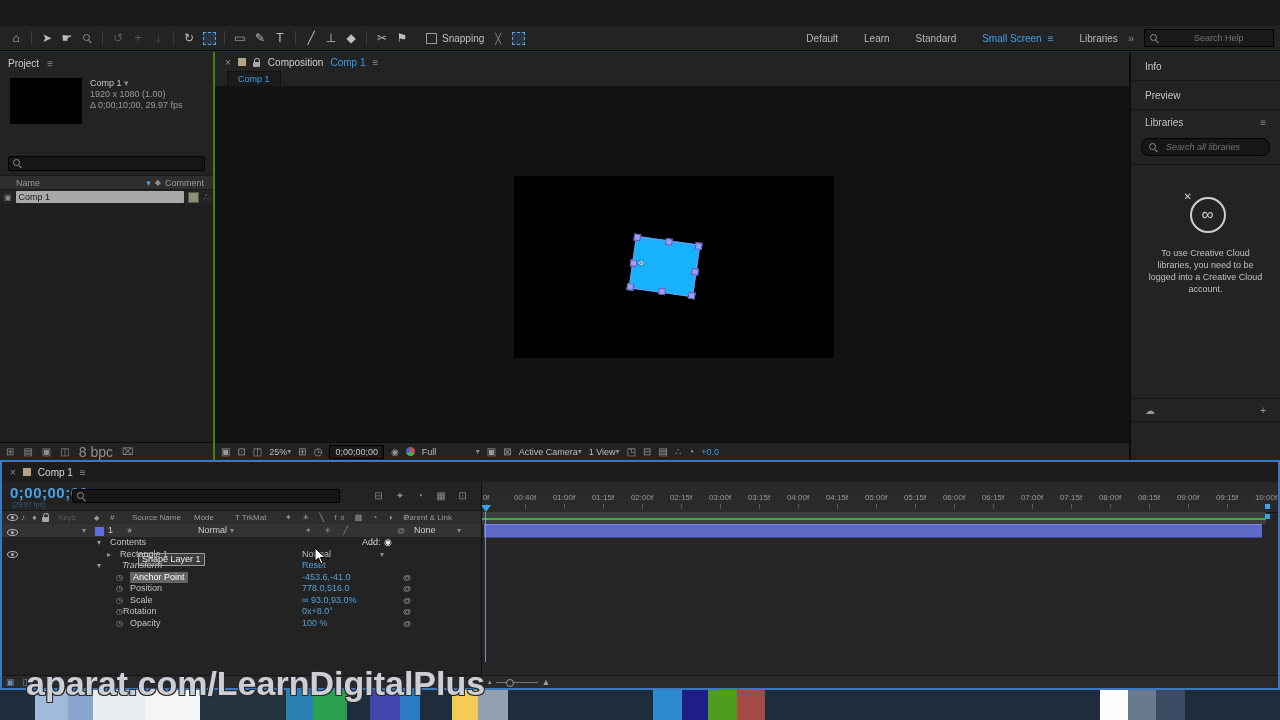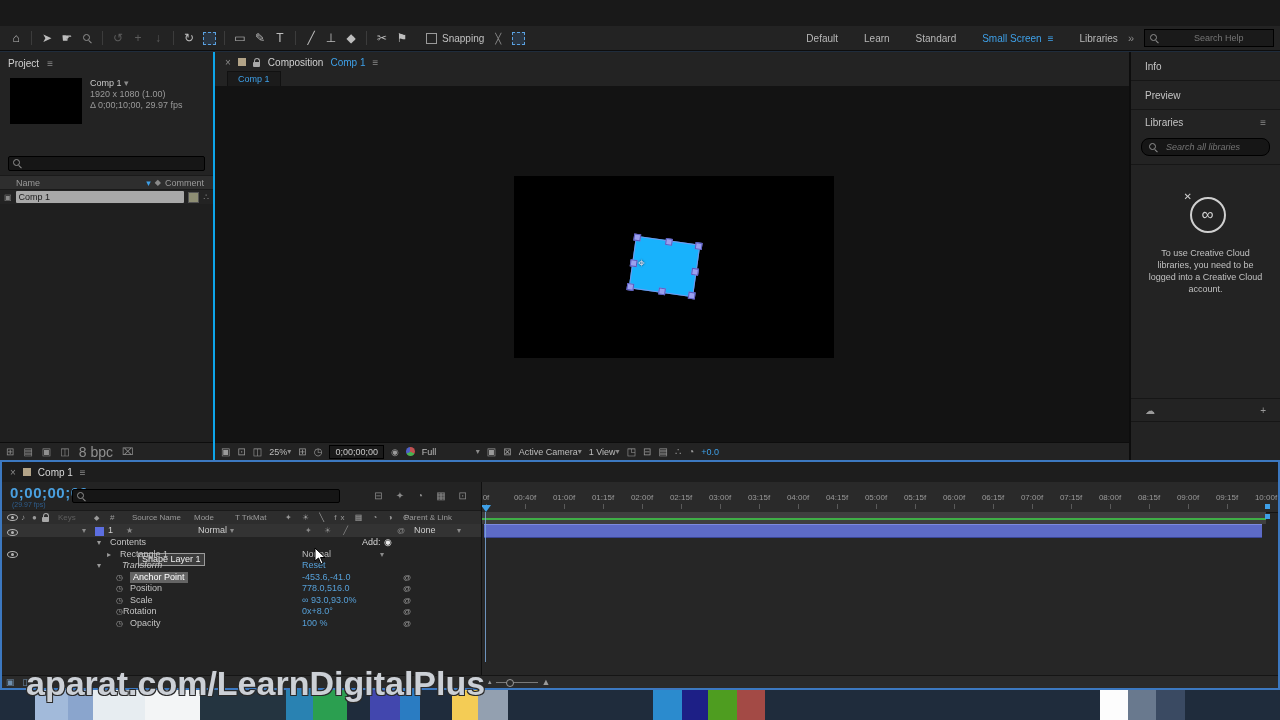--- a/index.html
+++ b/index.html
@@ -31,21 +31,21 @@
   .eye{position:relative;width:11px;height:7px;display:inline-block;}
   .eye::before{content:"";position:absolute;left:0;top:0;right:0;bottom:0;border:1px solid #b5b5b5;border-radius:50%;}
   .eye::after{content:"";position:absolute;left:4px;top:2px;width:3px;height:3px;background:#b5b5b5;border-radius:50%;}
   .rgb{width:9px;height:9px;border-radius:50%;display:inline-block;
        background:conic-gradient(#c05050 0 33%,#4ab050 33% 66%,#5060c8 66% 100%);}
   
   .main{position:absolute;top:52px;left:0;width:1280px;height:408px;display:flex;}
   .panel{background:#232323;position:relative;box-sizing:border-box;}
   .ptitle{font-size:10px;color:#d0d0d0;}
   
-  .project{width:215px;border-right:2px solid #0ea5e9;display:flex;flex-direction:column;}
+  .project{width:215px;border-right:2px solid #4d7c0f;display:flex;flex-direction:column;}
   .proj-head{height:18px;display:flex;align-items:center;gap:8px;padding:2px 8px 0;}
   .proj-info{display:flex;gap:8px;padding:6px 10px;}
   .thumb{width:72px;height:46px;background:#000;flex:none;}
   .cinfo{font-size:9px;color:#9a9a9a;line-height:11px;}
   .cinfo .cname{color:#c8c8c8;}
   .proj-search{margin:26px 8px 4px;background:#161616;border:1px solid #000;height:13px;display:flex;align-items:center;padding:0 4px;gap:4px;border-radius:2px;}
   .proj-cols{height:13px;background:#2e2e2e;border-top:1px solid #1a1a1a;border-bottom:1px solid #1a1a1a;
              display:flex;align-items:center;font-size:9px;color:#9a9a9a;padding:0 4px;gap:4px;}
   .proj-row{height:14px;display:flex;align-items:center;font-size:9px;gap:4px;padding:0 4px;background:#232323;}
   .proj-row .sel{background:#a9a9a9;color:#1a1a1a;flex:1;height:12px;display:flex;align-items:center;padding:0 3px;gap:4px;border-radius:1px;}

